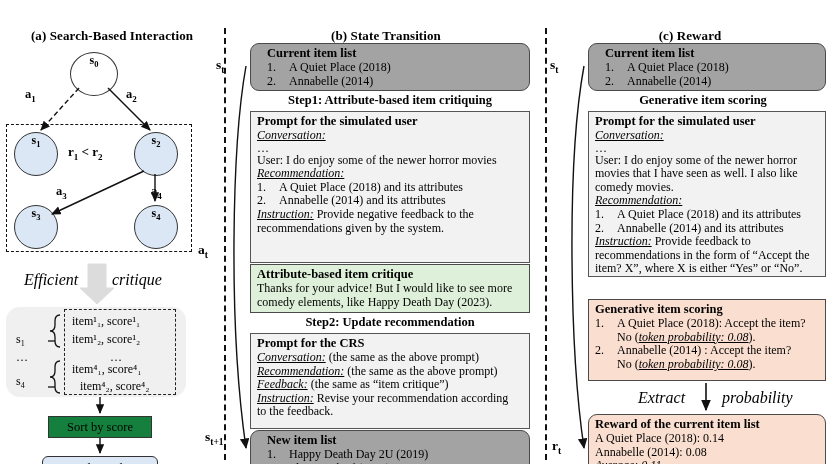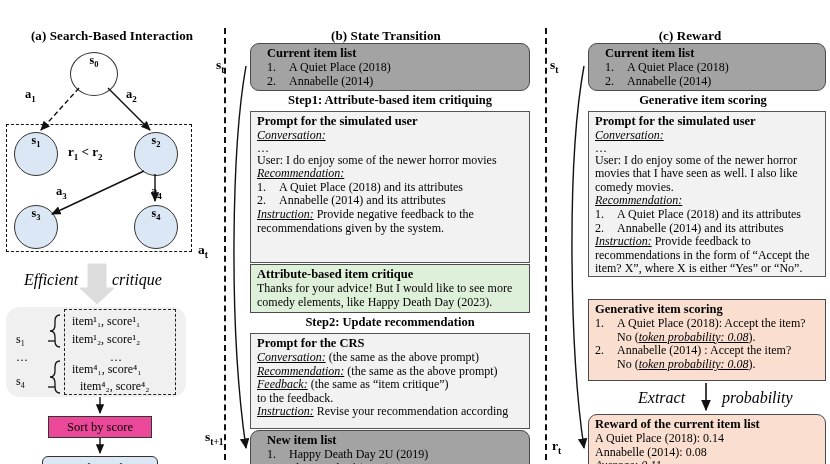--- a/index.html
+++ b/index.html
@@ -50,21 +50,21 @@
   .alabel{position:absolute;font-weight:bold;font-size:12.5px;}
   .alabel sub{font-size:9px;}
   .rcmp{position:absolute;font-weight:bold;font-size:13px;}
   .rcmp sub{font-size:9px;}
 
   .roundpill{position:absolute;background:#f0f0f0;border-radius:14px;}
   .dashinner{position:absolute;border:1.5px dashed #222;box-sizing:border-box;}
   .mini{position:absolute;font-size:12px;white-space:nowrap;}
   .mini sub{font-size:8px;}
   .procbox{position:absolute;box-sizing:border-box;border:1.2px solid #333;
-           background:#ec4899;display:flex;align-items:center;justify-content:center;
+           background:#15803d;display:flex;align-items:center;justify-content:center;
            font-size:12.5px;}
   .procbox.bluefill{background:#dbe7f5;border-radius:6px;}
   .effic{position:absolute;font-style:italic;font-size:16px;}
 
   svg.ov{position:absolute;left:0;top:0;width:830px;height:464px;
          pointer-events:none;overflow:visible;}
 </style>
 </head>
 <body>
 
@@ -182,22 +182,22 @@
     <span class="ln">comedy elements, like Happy Death Day (2023).</span>
   </div>
 
   <div class="step" style="left:240px;top:291px;width:300px;">Step2: Update recommendation</div>
 
   <div class="box gray" style="left:250px;top:309px;width:280px;height:96px;">
     <span class="hdr">Prompt for the CRS</span>
     <span class="ln"><span class="it">Conversation:</span><span> (the same as the above prompt)</span></span>
     <span class="ln"><span class="it">Recommendation:</span><span> (the same as the above prompt)</span></span>
     <span class="ln"><span class="it">Feedback:</span><span> (the same as “item critique”)</span></span>
+    <span class="ln"><span class="it">Instruction:</span><span> Revise your recommendation according</span></span>
     <span class="ln">to the feedback.</span>
-    <span class="ln"><span class="it">Instruction:</span><span> Revise your recommendation according</span></span>
   </div>
 
   <div class="box blue" style="left:250px;top:406px;width:280px;height:48px;">
     <span class="hdr">New item list</span>
     <span class="li"><span class="n">1.</span><span>Happy Death Day 2U (2019)</span></span>
     <span class="li"><span class="n">2.</span><span>Identity Thief (2013)</span></span>
   </div>
 
   <div class="panel-title" style="left:556px;top:4px;width:268px;">(c) Reward</div>
 

